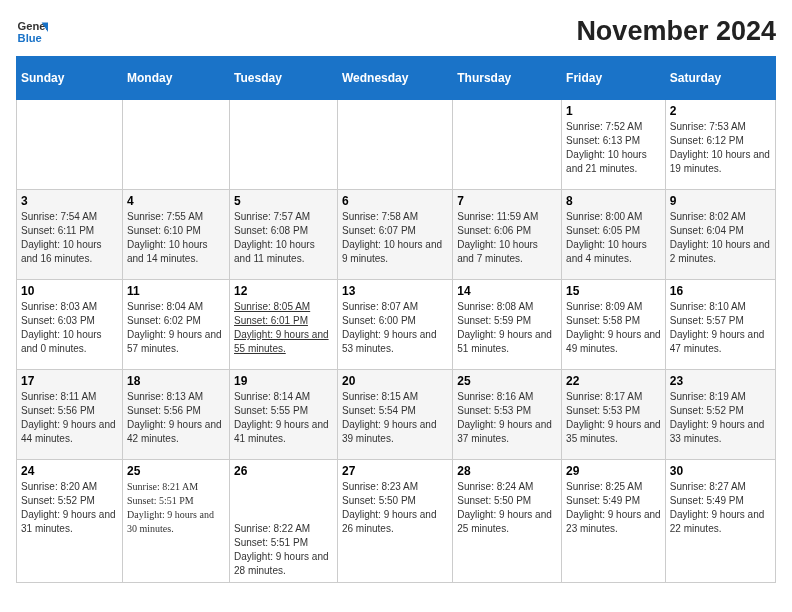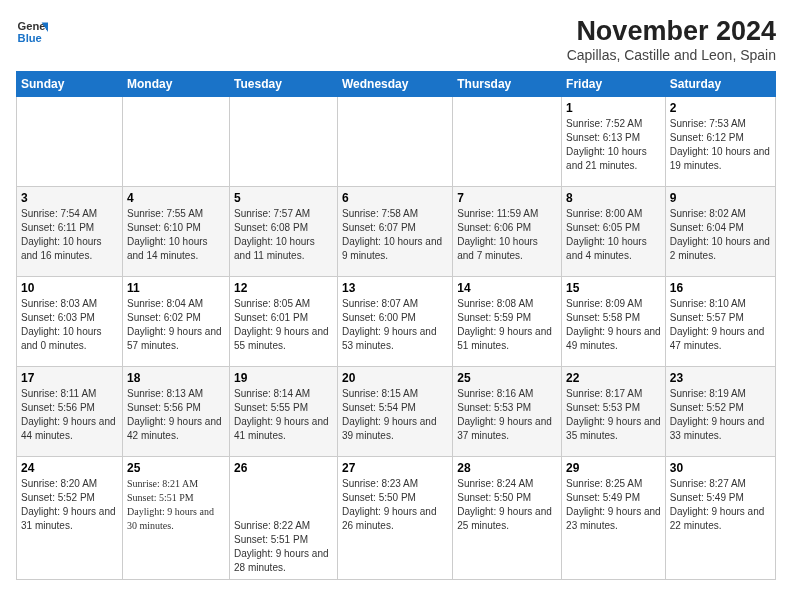--- a/index.html
+++ b/index.html
@@ -38,21 +38,21 @@
       color: #444;
     }
     table {
       width: 100%;
       border-collapse: collapse;
       font-size: 11px;
     }
     thead tr th {
       background-color: #1a73c8;
       color: #fff;
-      padding: 5px 4px;
+      padding: 14px 4px;
       text-align: left;
       font-size: 12px;
       font-weight: bold;
       border: 1px solid #1a73c8;
     }
     tbody tr td {
       border: 1px solid #ccc;
       vertical-align: top;
       padding: 4px 4px;
       min-height: 80px;
@@ -82,21 +82,20 @@
 <div class="header-area">
   <div class="logo">
     <svg class="logo-icon" viewBox="0 0 40 40">
       <text x="2" y="18" font-size="14" font-weight="bold" fill="#333">General</text>
       <text x="2" y="32" font-size="14" font-weight="bold" fill="#1a73c8">Blue</text>
       <polygon points="32,8 40,8 40,20" fill="#1a73c8"></polygon>
     </svg>
   </div>
   <div class="title-area">
     <div class="month-title">November 2024</div>
-    <div class="subtitle">Capillas, Castille and Leon, Spain</div>
   </div>
 </div>
 
 <table>
   <thead>
     <tr>
     <th>Sunday</th>
         <th>Monday</th>
         <th>Tuesday</th>
         <th>Wednesday</th>
@@ -177,21 +176,21 @@
 Daylight: 10 hours and 0 minutes.</div>
         </td>
         <td>
           <div class="day-num">11</div>
           <div class="day-info" style="white-space: pre-line;">Sunrise: 8:04 AM
 Sunset: 6:02 PM
 Daylight: 9 hours and 57 minutes.</div>
         </td>
         <td>
           <div class="day-num">12</div>
-          <div class="day-info" style="white-space: pre-line;">Sunrise: 8:05 AM
+          <div class="day-info" style="white-space: pre-line; text-decoration: underline;">Sunrise: 8:05 AM
 Sunset: 6:01 PM
 Daylight: 9 hours and 55 minutes.</div>
         </td>
         <td>
           <div class="day-num">13</div>
           <div class="day-info" style="white-space: pre-line;">Sunrise: 8:07 AM
 Sunset: 6:00 PM
 Daylight: 9 hours and 53 minutes.</div>
         </td>
         <td>

